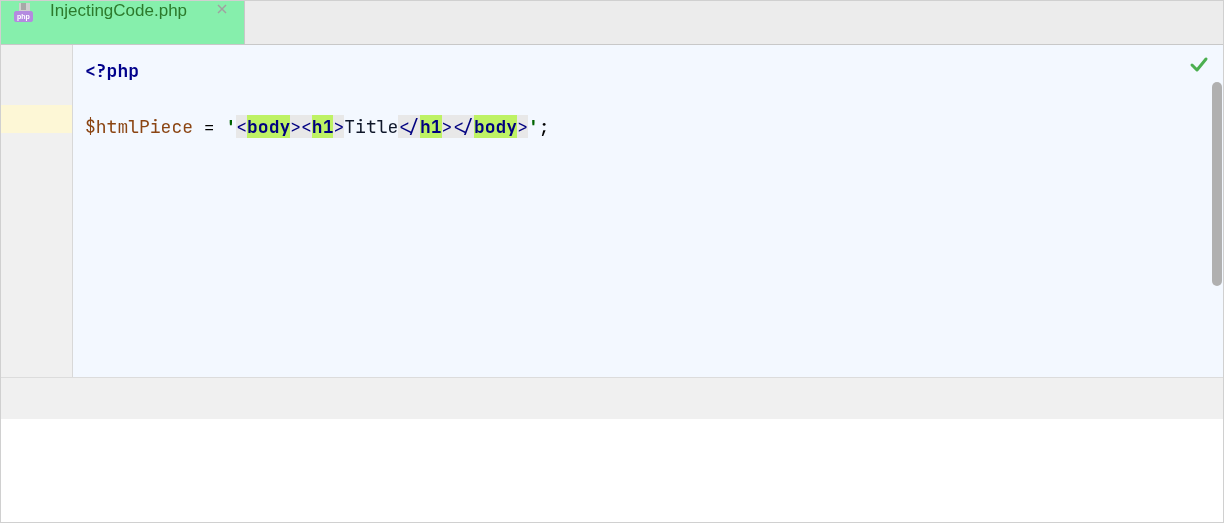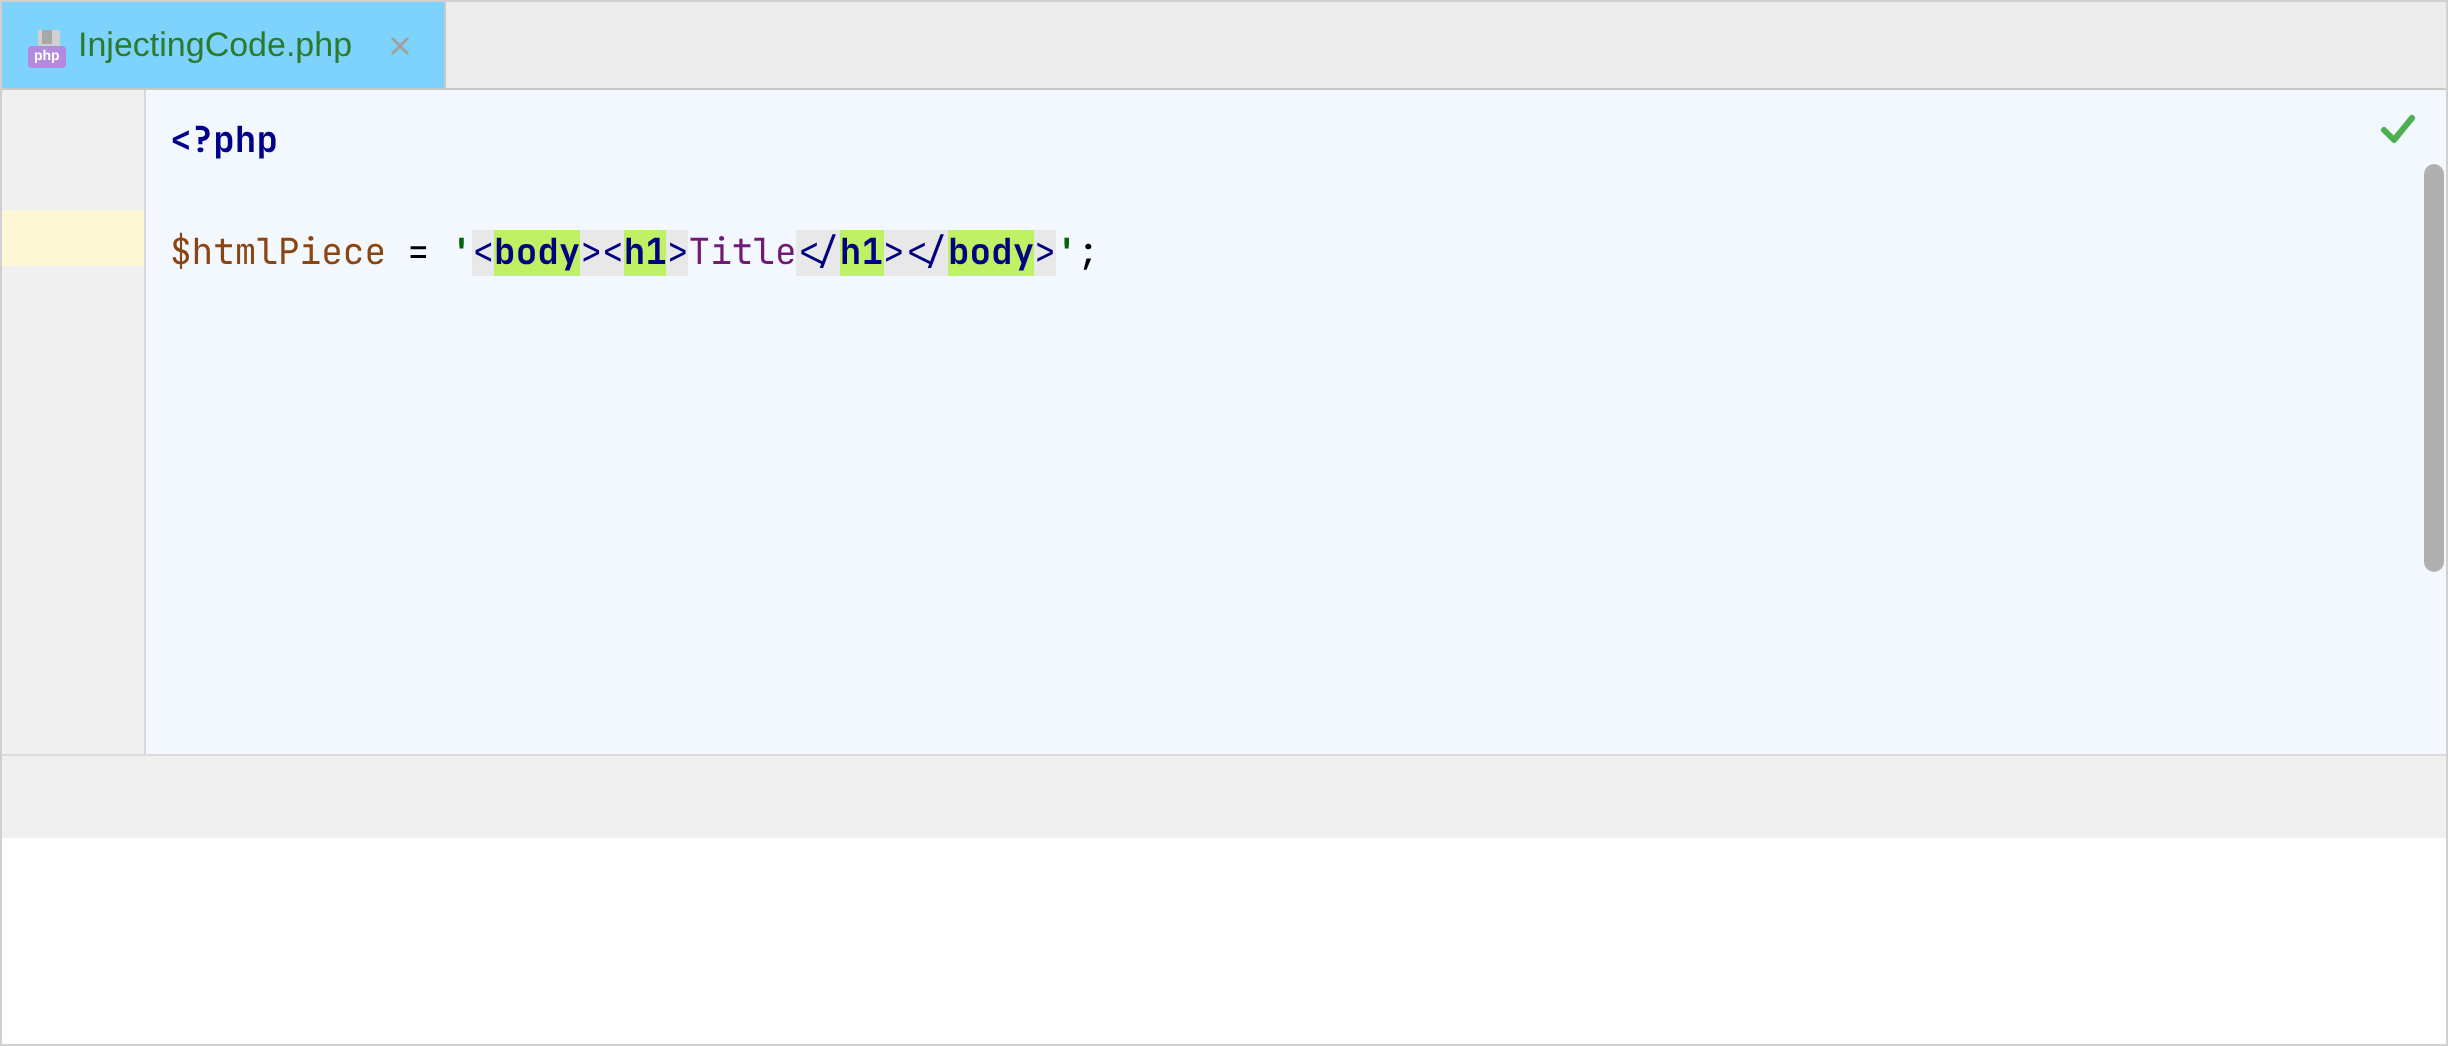--- a/index.html
+++ b/index.html
@@ -13,25 +13,24 @@
     }
     .tab-bar {
       height: 44px;
       background: #ececec;
       display: flex;
       align-items: stretch;
       border-bottom: 1px solid #c8c8c8;
     }
     .tab {
       display: flex;
-      align-items: center;
       padding: 0 14px;
-      background: #7dd3fc;
+      background: #86efac;
       border-right: 1px solid #c8c8c8;
-      gap: 4px;
+      gap: 15px;
       position: relative;
     }
     .tab-icon {
       width: 20px;
       height: 20px;
       display: flex;
       align-items: center;
       justify-content: center;
       position: relative;
     }
@@ -109,21 +108,21 @@
       background: #fdf7d6;
     }
     .blank-line { height: 28px; }
     .php-tag { color: #00008b; font-weight: 700; }
     .var { color: #8b4513; }
     .eq { color: #000000; }
     .str-quote { color: #006400; font-weight: 700; }
     .html-bracket { color: #000080; background: #e8e8e8; }
     .html-tag { color: #000080; font-weight: 700; background: #bef264; }
     .html-slash { color: #000080; background: #e8e8e8; }
-    .html-text { color: #701a75; }
+    .html-text { color: #0f172a; }
     .semicolon { color: #000; }
     .status-check {
       position: absolute;
       top: 10px;
       right: 14px;
       color: #4caf50;
     }
     .scrollbar-track {
       position: absolute;
       right: 0;

